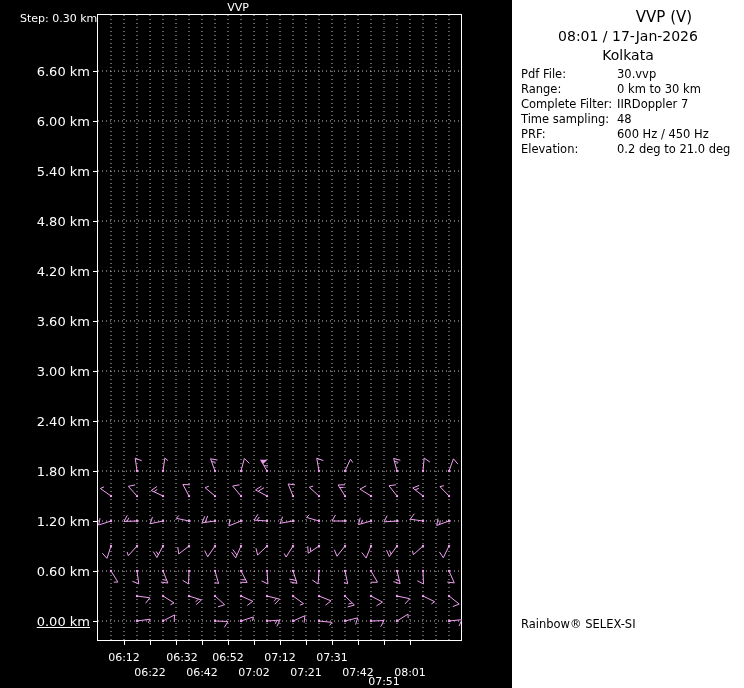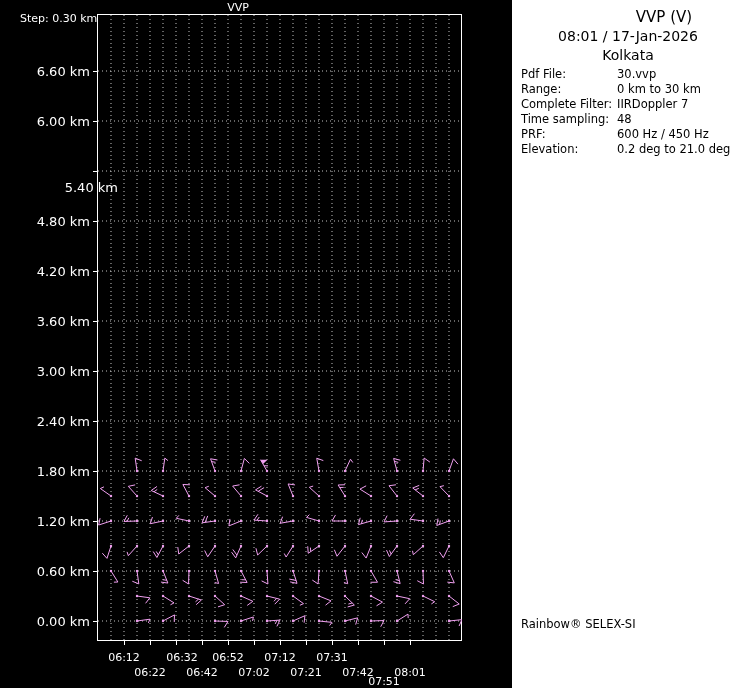--- a/index.html
+++ b/index.html
@@ -368,39 +368,39 @@
         <circle cx="352" cy="607" r="1.2" fill="#f0a0f0"></circle>
         <line x1="352" y1="607" x2="364.9287846397876" y2="605.6411299775204" stroke="#f0a0f0" stroke-width="1"></line>
         <line x1="364.9287846397876" y1="605.6411299775204" x2="362.081628138257" y2="612.0359481810186" stroke="#f0a0f0" stroke-width="1"></line>
       </svg>
   </div>
   <div id="y-axis">
       <div class="y-tick" style="top: 64px;">6.60 km</div>
       <div class="tickmark" style="left: 93px; top: 71px; width: 4px; height: 1px;"></div>
       <div class="y-tick" style="top: 114px;">6.00 km</div>
       <div class="tickmark" style="left: 93px; top: 121px; width: 4px; height: 1px;"></div>
-      <div class="y-tick" style="top: 180px; margin-left: 28px;">5.40 km</div>
+      <div class="y-tick" style="top: 164px;">5.40 km</div>
       <div class="tickmark" style="left: 93px; top: 171px; width: 4px; height: 1px;"></div>
       <div class="y-tick" style="top: 214px;">4.80 km</div>
       <div class="tickmark" style="left: 93px; top: 221px; width: 4px; height: 1px;"></div>
       <div class="y-tick" style="top: 264px;">4.20 km</div>
       <div class="tickmark" style="left: 93px; top: 271px; width: 4px; height: 1px;"></div>
       <div class="y-tick" style="top: 314px;">3.60 km</div>
       <div class="tickmark" style="left: 93px; top: 321px; width: 4px; height: 1px;"></div>
       <div class="y-tick" style="top: 364px;">3.00 km</div>
       <div class="tickmark" style="left: 93px; top: 371px; width: 4px; height: 1px;"></div>
       <div class="y-tick" style="top: 414px;">2.40 km</div>
       <div class="tickmark" style="left: 93px; top: 421px; width: 4px; height: 1px;"></div>
       <div class="y-tick" style="top: 464px;">1.80 km</div>
       <div class="tickmark" style="left: 93px; top: 471px; width: 4px; height: 1px;"></div>
       <div class="y-tick" style="top: 514px;">1.20 km</div>
       <div class="tickmark" style="left: 93px; top: 521px; width: 4px; height: 1px;"></div>
       <div class="y-tick" style="top: 564px;">0.60 km</div>
       <div class="tickmark" style="left: 93px; top: 571px; width: 4px; height: 1px;"></div>
-      <div class="y-tick" style="top: 614px;">0.00 km</div>
+      <div class="y-tick" style="top: 614px; text-decoration: underline;">0.00 km</div>
       <div class="tickmark" style="left: 93px; top: 621px; width: 4px; height: 1px;"></div>
     </div>
   <div id="x-axis">
       <div class="x-tick" style="left: 101px; top: 651px;">06:12</div>
       <div class="tickmark" style="left: 124px; top: 641px; width: 1px; height: 4px;"></div>
       <div class="x-tick" style="left: 159px; top: 651px;">06:32</div>
       <div class="tickmark" style="left: 176px; top: 641px; width: 1px; height: 4px;"></div>
       <div class="x-tick" style="left: 205px; top: 651px;">06:52</div>
       <div class="tickmark" style="left: 228px; top: 641px; width: 1px; height: 4px;"></div>
       <div class="x-tick" style="left: 257px; top: 651px;">07:12</div>

